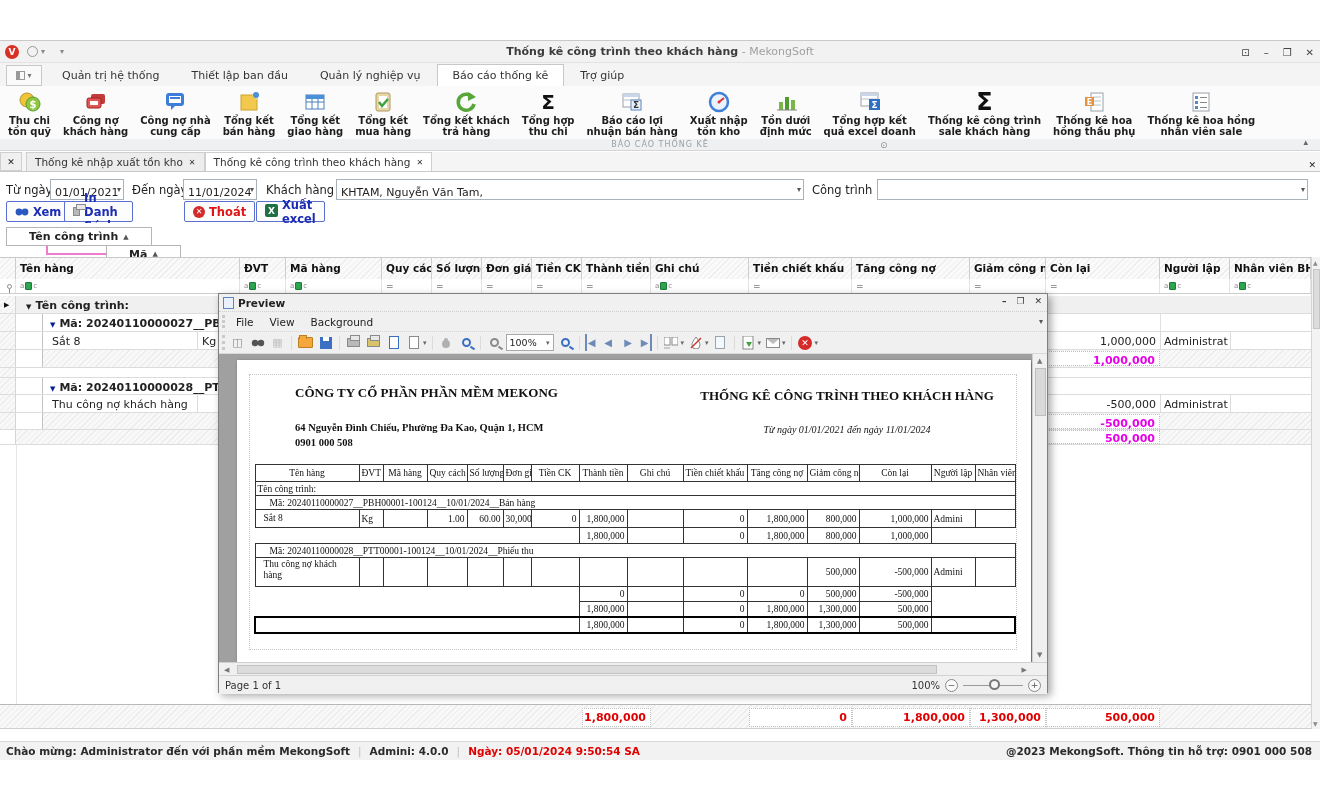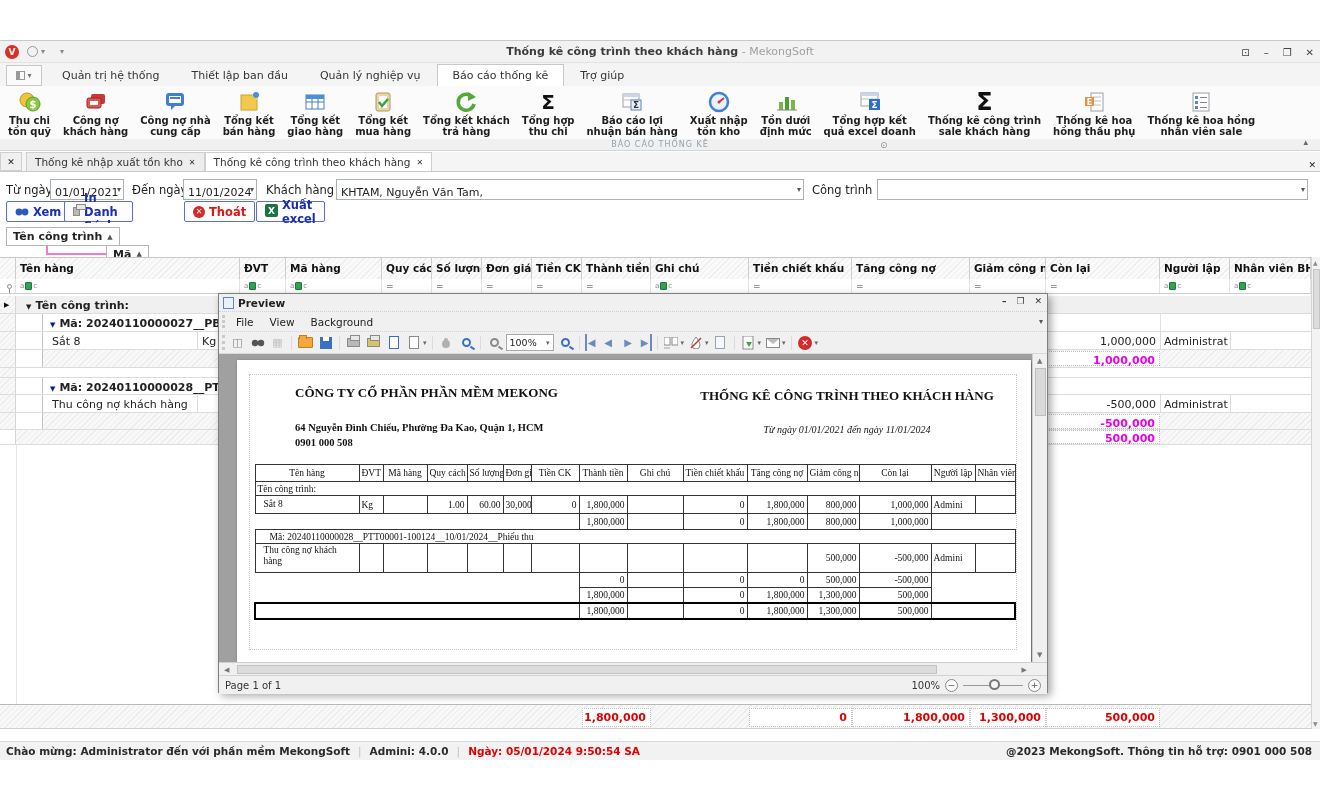--- a/index.html
+++ b/index.html
@@ -43,21 +43,21 @@
 .frow{position:absolute;left:0;top:138px;width:100%;height:22px;font-size:11.5px;color:#222}
 .frow label{position:absolute;top:4px}
 .combo{position:absolute;top:0;height:21px;border:1px solid #a9b1b9;background:#fff;font-size:11px;display:flex;align-items:flex-end;padding:0 14px 0 4px}
 .combo .dd{position:absolute;right:2px;top:5px;font-size:8px;color:#555}
 
 .btnrow{position:absolute;left:0;top:160px;height:22px}
 .abtn{position:absolute;top:0;height:21px;border:1px solid #5a6fd0;border-radius:2px;background:#fdfdfd;display:flex;align-items:center;gap:4px;padding:0 8px;font-size:11.5px;font-weight:bold;color:#1c2db4}
 .abtn.red{color:#e01515}
 
 .gpanel{position:absolute;left:0;top:182px;width:100%;height:34px;background:#fff}
-.gbox{position:absolute;border:1px solid #b5b5b5;background:#fff;font-size:11px;font-weight:bold;color:#222;display:flex;align-items:center;gap:5px;padding:0 6px;height:19px}
+.gbox{position:absolute;border:1px solid #b5b5b5;background:#fff;font-size:11px;font-weight:bold;color:#222;display:flex;align-items:center;gap:5px;padding:0 22px;height:19px}
 .gbox .st{font-size:7px;color:#555}
 .pink-v{position:absolute;width:2px;background:#f07ccd}
 .pink-h{position:absolute;height:2px;background:#f07ccd}
 
 .ghead{position:absolute;left:0;top:216px;width:1311px;height:22px;border-top:1px solid #c9c9c9;border-bottom:1px solid #bdbdbd}
 .ghead .hc{position:absolute;top:0;height:21px;border-right:1px solid #cdcdcd;font-size:10.5px;font-weight:bold;color:#111;padding:4px 2px 0 4px;white-space:nowrap;overflow:hidden;background:repeating-linear-gradient(135deg,#fafafa 0 3px,#ededed 3px 4px)}
 .gfilter{position:absolute;left:0;top:238px;width:1311px;height:15px;border-bottom:1px solid #cdcdcd;background:#fff}
 .gfilter .fc{position:absolute;top:0;height:14px;border-right:1px solid #e4e4e4;display:flex;align-items:center;padding-left:4px;font-size:8px;color:#999}
 .fg{display:inline-flex;align-items:center;gap:1px;font-size:7px;color:#888}
 .fg .gsq{width:7px;height:8px;background:#2ea44f;border:1px solid #1b7a37;border-radius:1px}
@@ -773,20 +773,23 @@
                 <th>Tiền chiết khấu</th>
                 <th>Tăng công nợ</th>
                 <th>Giảm công nợ</th>
                 <th>Còn lại</th>
                 <th>Người lập</th>
                 <th>Nhân viên BH</th>
           </tr>
           <tr class="sec">
                 <td colspan="15">Tên công trình:</td>
               </tr>
+          <tr class="grp">
+                <td colspan="15">Mã: 20240110000027__PBH00001-100124__10/01/2024__Bán hàng</td>
+              </tr>
           <tr style="height:18px">
             <td class="nm" style="padding-left:8px">Sắt 8</td>
             <td>Kg</td>
                 <td></td>
             <td class="num">1.00</td>
             <td class="num">60.00</td>
             <td class="num">30,000</td>
             <td class="num">0</td>
             <td class="num">1,800,000</td>
             <td></td>

